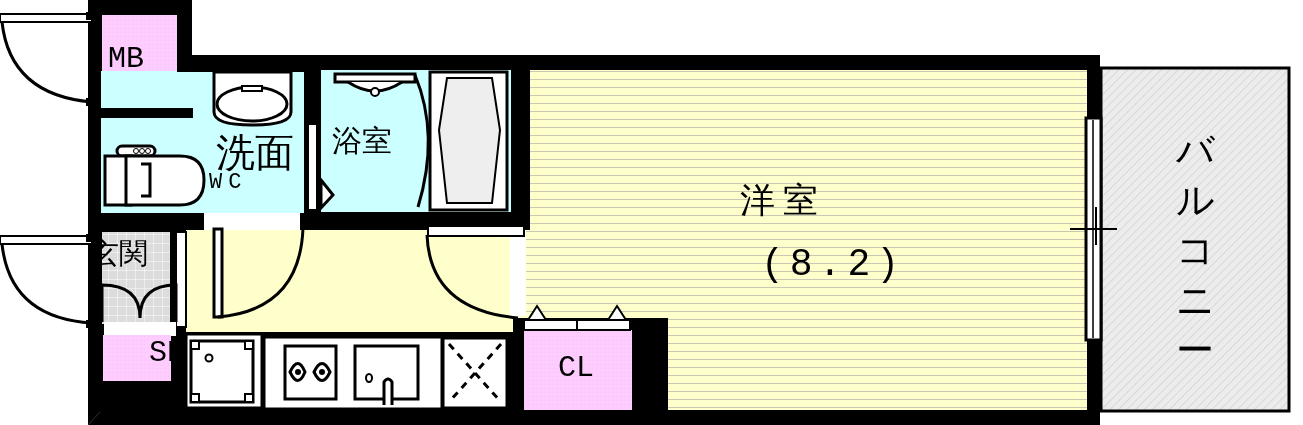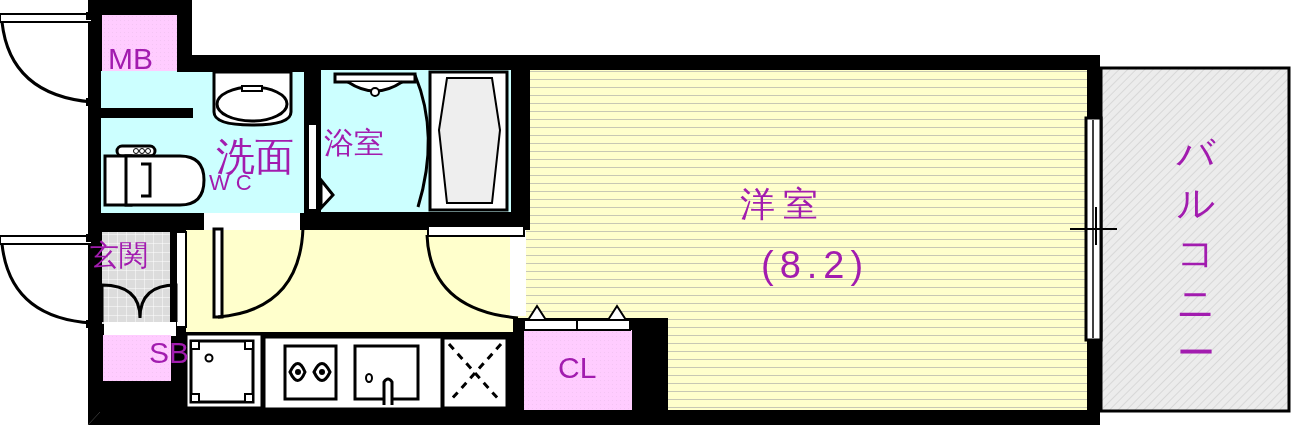--- a/index.html
+++ b/index.html
@@ -1,28 +1,28 @@
 <!DOCTYPE html>
 <html><head>
 <meta charset="utf-8">
 <style>
   html, body { margin: 0; padding: 0; background: #ffffff; }
   body { width: 1303px; height: 425px; overflow: hidden; position: relative; font-family: "DejaVu Sans", sans-serif; }
   svg { position: absolute; left: 0; top: 0; }
-  .lbl { position: absolute; color: #a21caf; font-family: Liberation Sans, sans-serif; white-space: nowrap; line-height: 1; }
+  .lbl { position: absolute; color: #000000; font-family: Liberation Mono, monospace; white-space: nowrap; line-height: 1; }
   .lbl-mb { left: 108px; top: 44px; font-size: 30px; }
   .lbl-sb { left: 109px; top: 338px; font-size: 30px; margin-left: 40px; }
   .lbl-senmen { left: 216px; top: 137px; font-size: 39px; }
   .lbl-wc { left: 209px; top: 172px; font-size: 22px; letter-spacing: 6px; }
-  .lbl-yokushitsu { left: 324px; top: 128px; font-size: 30px; }
+  .lbl-yokushitsu { left: 332px; top: 128px; font-size: 30px; }
   .lbl-genkan { left: 90px; top: 241px; font-size: 29px; }
   .lbl-youshitsu { left: 740px; top: 186px; font-size: 35px; letter-spacing: 8px; }
   .lbl-area { left: 761px; top: 246px; font-size: 38px; letter-spacing: 6px; }
   .lbl-cl { left: 558px; top: 353px; font-size: 30px; }
-  .lbl-balcony { left: 1176px; top: 128px; font-size: 38px; width: 40px; line-height: 50px; text-align: center; white-space: normal; word-break: break-all; }
+  .lbl-balcony { left: 1176px; top: 128px; font-size: 38px; width: 40px; line-height: 50px; text-align: left; white-space: normal; word-break: break-all; }
 </style>
 </head>
 <body>
 
 <svg width="1303" height="425" viewBox="0 0 1303 425" xmlns="http://www.w3.org/2000/svg">
   <defs>
     <pattern id="hlines" width="10" height="8" patternUnits="userSpaceOnUse">
       <rect width="10" height="8" fill="#ffffcc"></rect>
       <line x1="0" y1="7.5" x2="10" y2="7.5" stroke="#c8c8b4" stroke-width="1"></line>
     </pattern>

